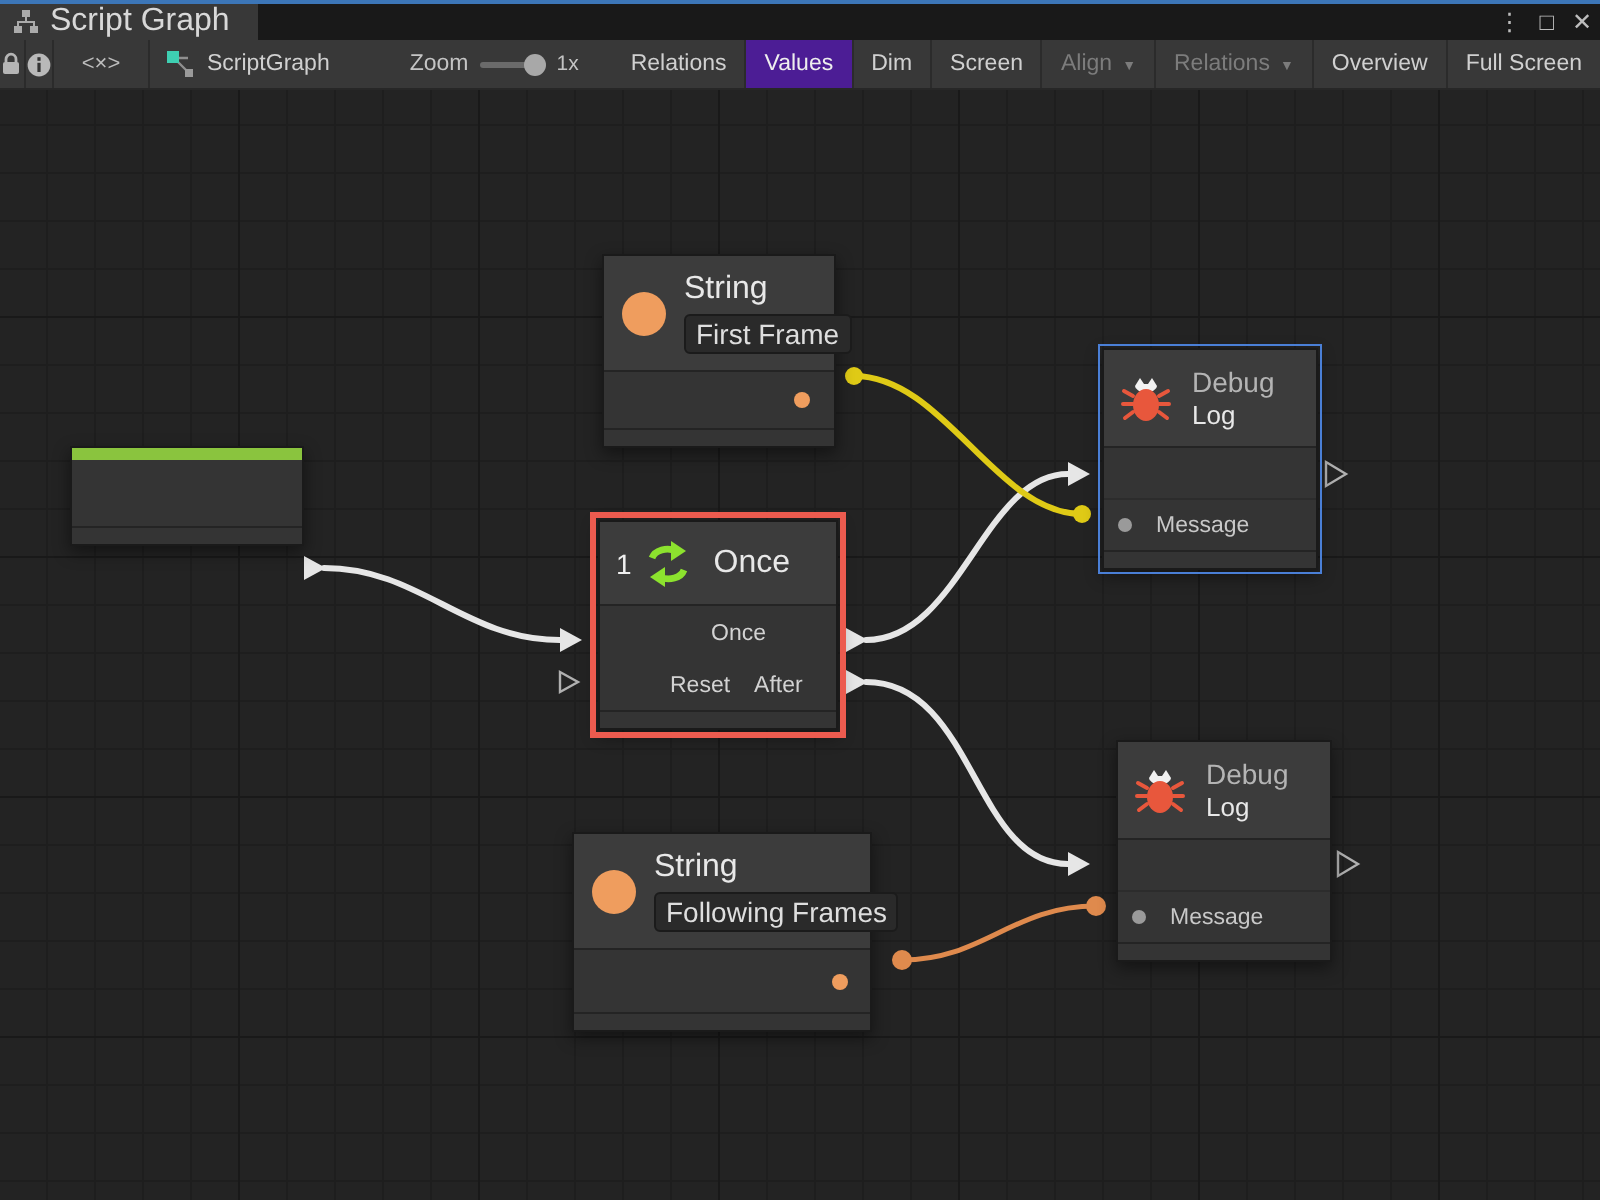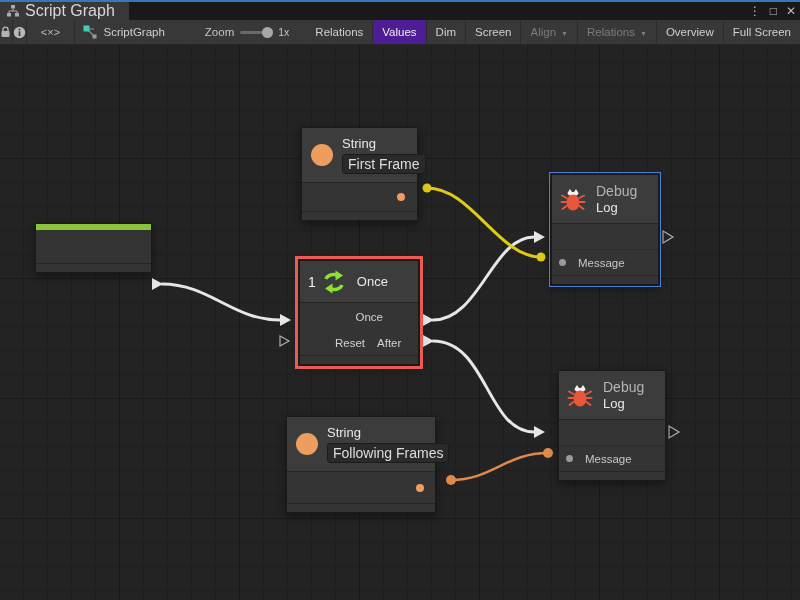--- a/index.html
+++ b/index.html
@@ -43,21 +43,21 @@
   .wire-layer path { fill:none; stroke-linecap:round; }
 
   
   .node { position:absolute; background:#343434; border:1px solid #1a1a1a;
     box-shadow:0 3px 8px rgba(0,0,0,.45); color:#e4e4e4; }
   .node-header { background:#3c3c3c; border-bottom:1px solid #242424; display:flex; align-items:center; }
   .node-footer { height:9px; border-top:1px solid #242424; background:#343434; }
   .sel-blue { outline:1px solid var(--selection-blue,#4a7fd6); outline-offset:1px; }
   .sel-red  { outline:3px solid var(--selection-red,#ec5b4f); outline-offset:1px; }
 
-  .n-title { font-size:13px; color:#e8e8e8; }
+  .n-title { font-size:16px; color:#e8e8e8; }
   .n-sub { font-size:14px; color:#b4b4b4; margin-bottom:1px; }
   .n-log { font-size:13px; color:#e8e8e8; }
 
   .value-input { margin-top:3px; background:#2a2a2a; border:1px solid #1b1b1b; border-radius:3px;
     color:#dedede; font-size:14px; padding:1px 5px; white-space:nowrap; }
 
   .row { display:flex; align-items:center; padding:0 7px; gap:12px; }
   .flow-row { height:26px; }
   .label { font-size:11.5px; color:#d2d2d2; }
   .dim-label { font-size:11.5px; color:#c8c8c8; }

